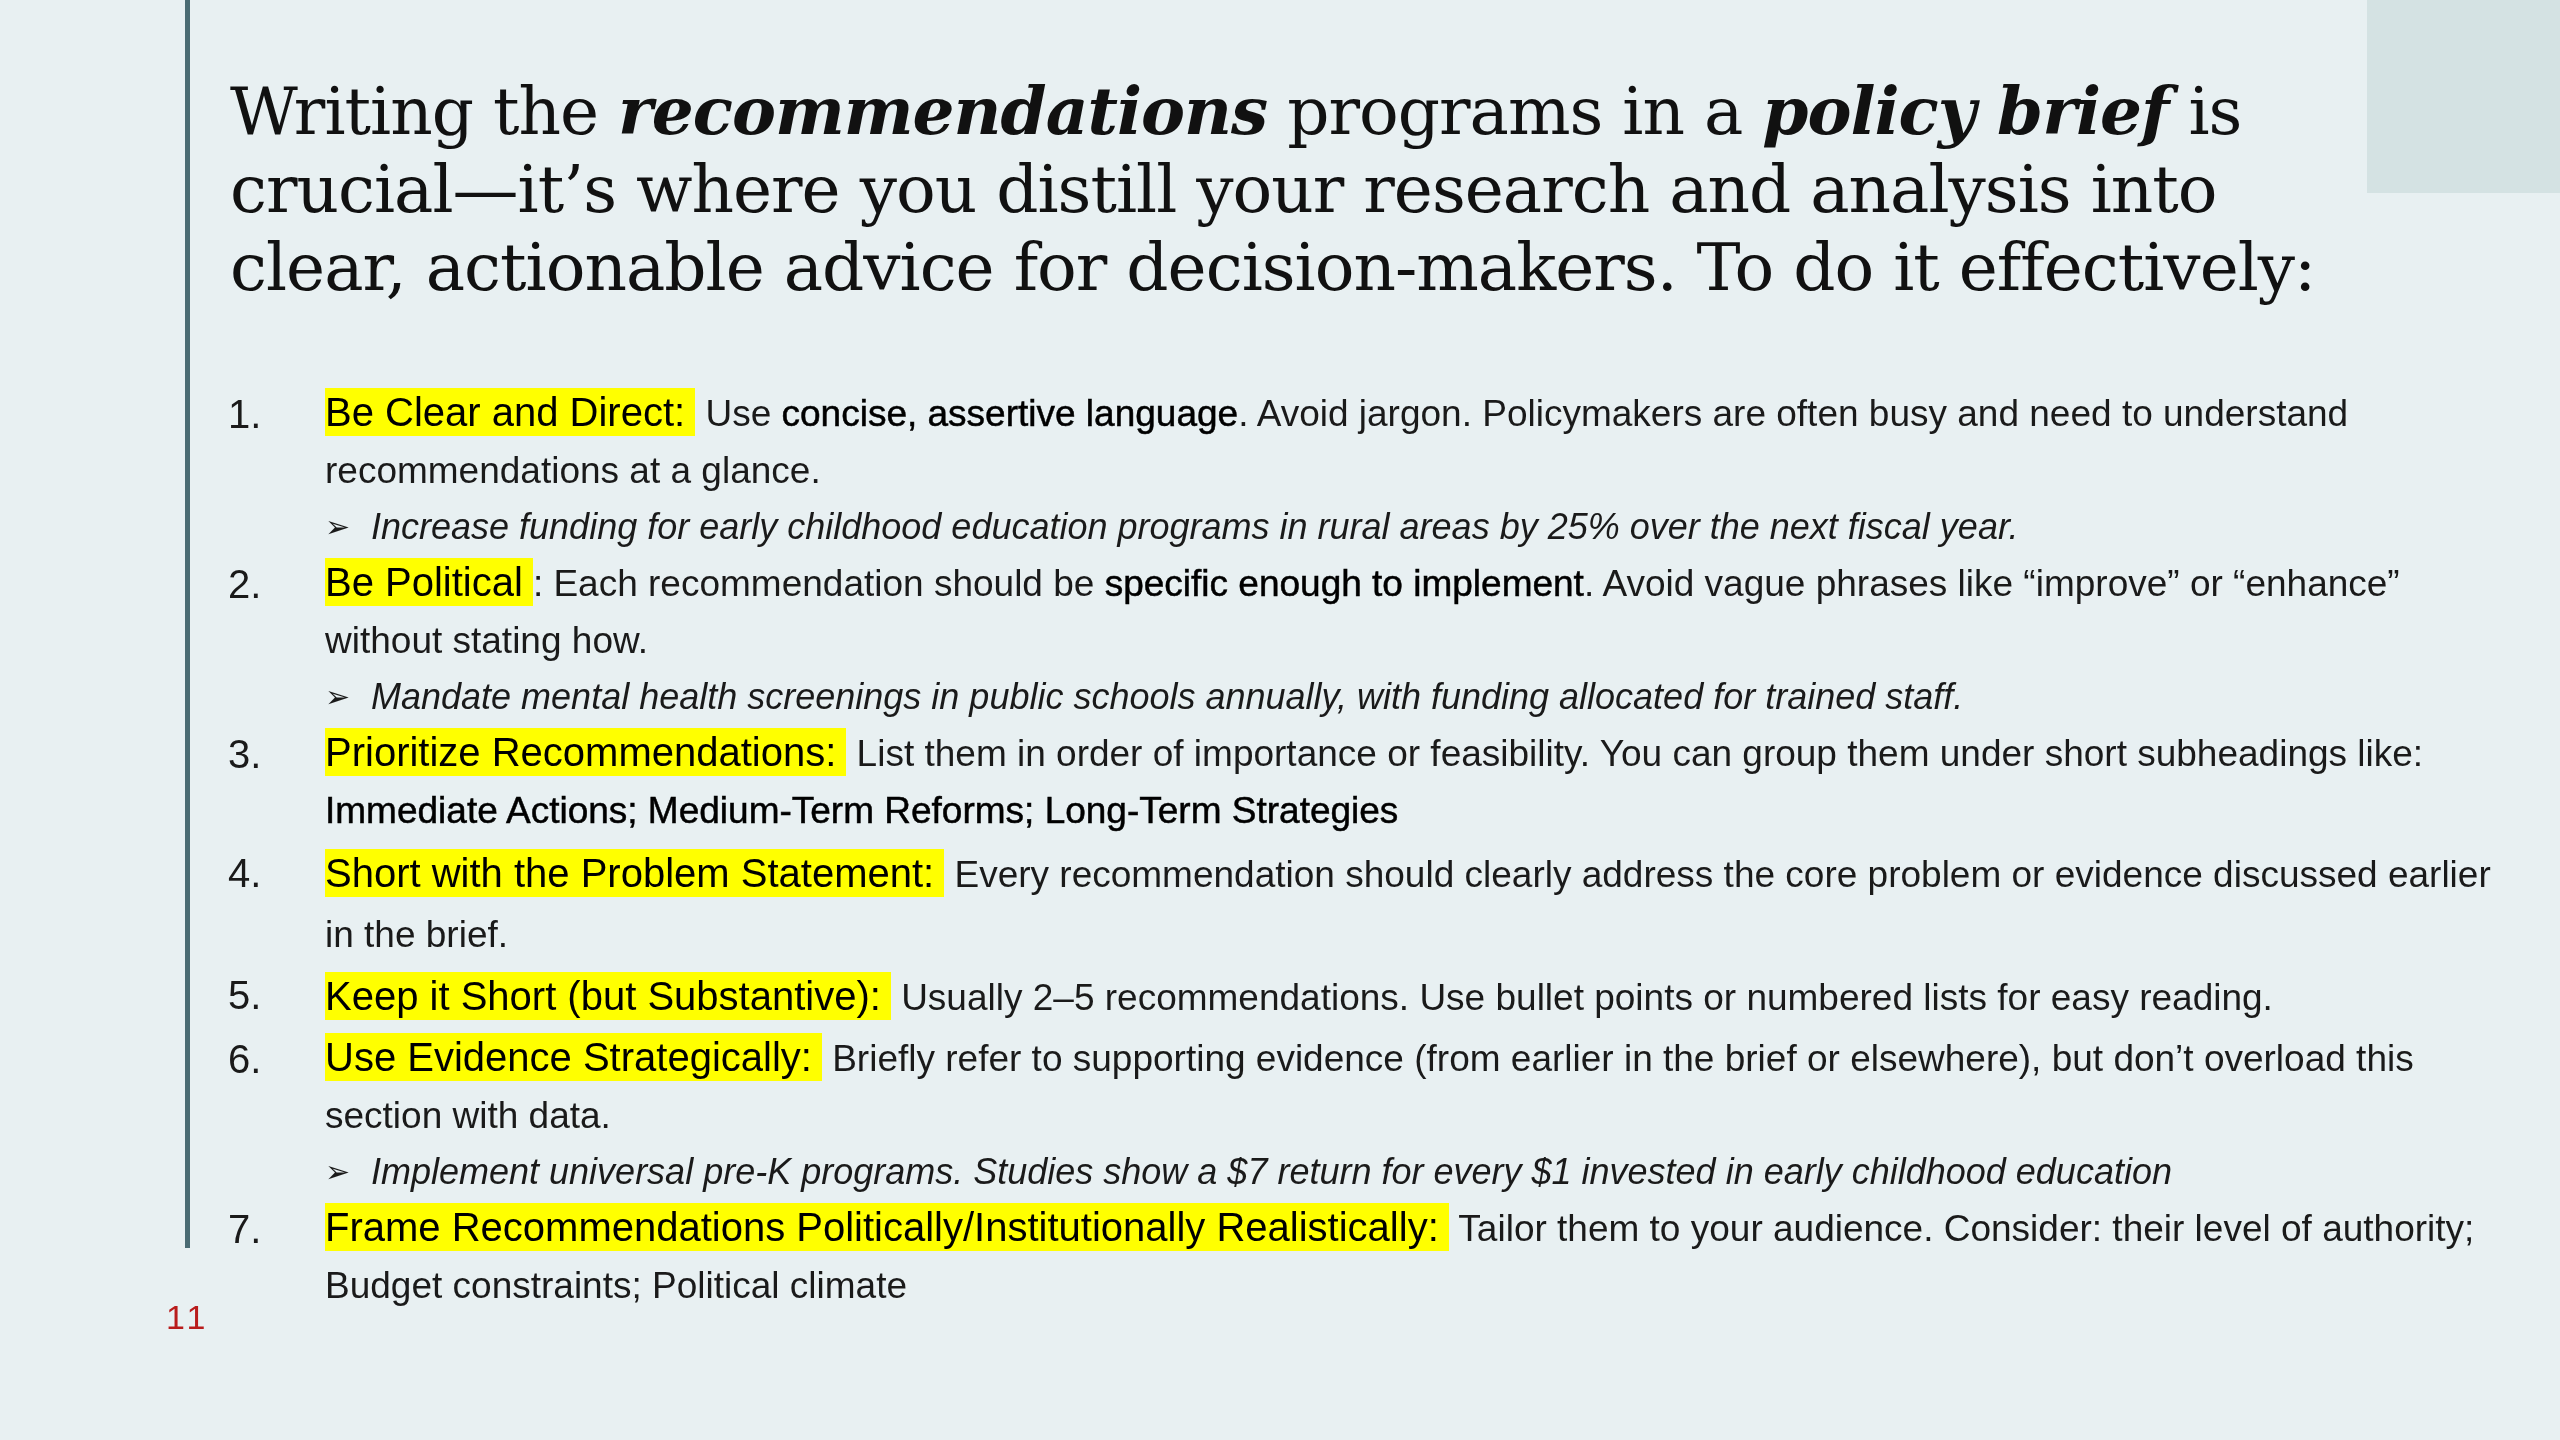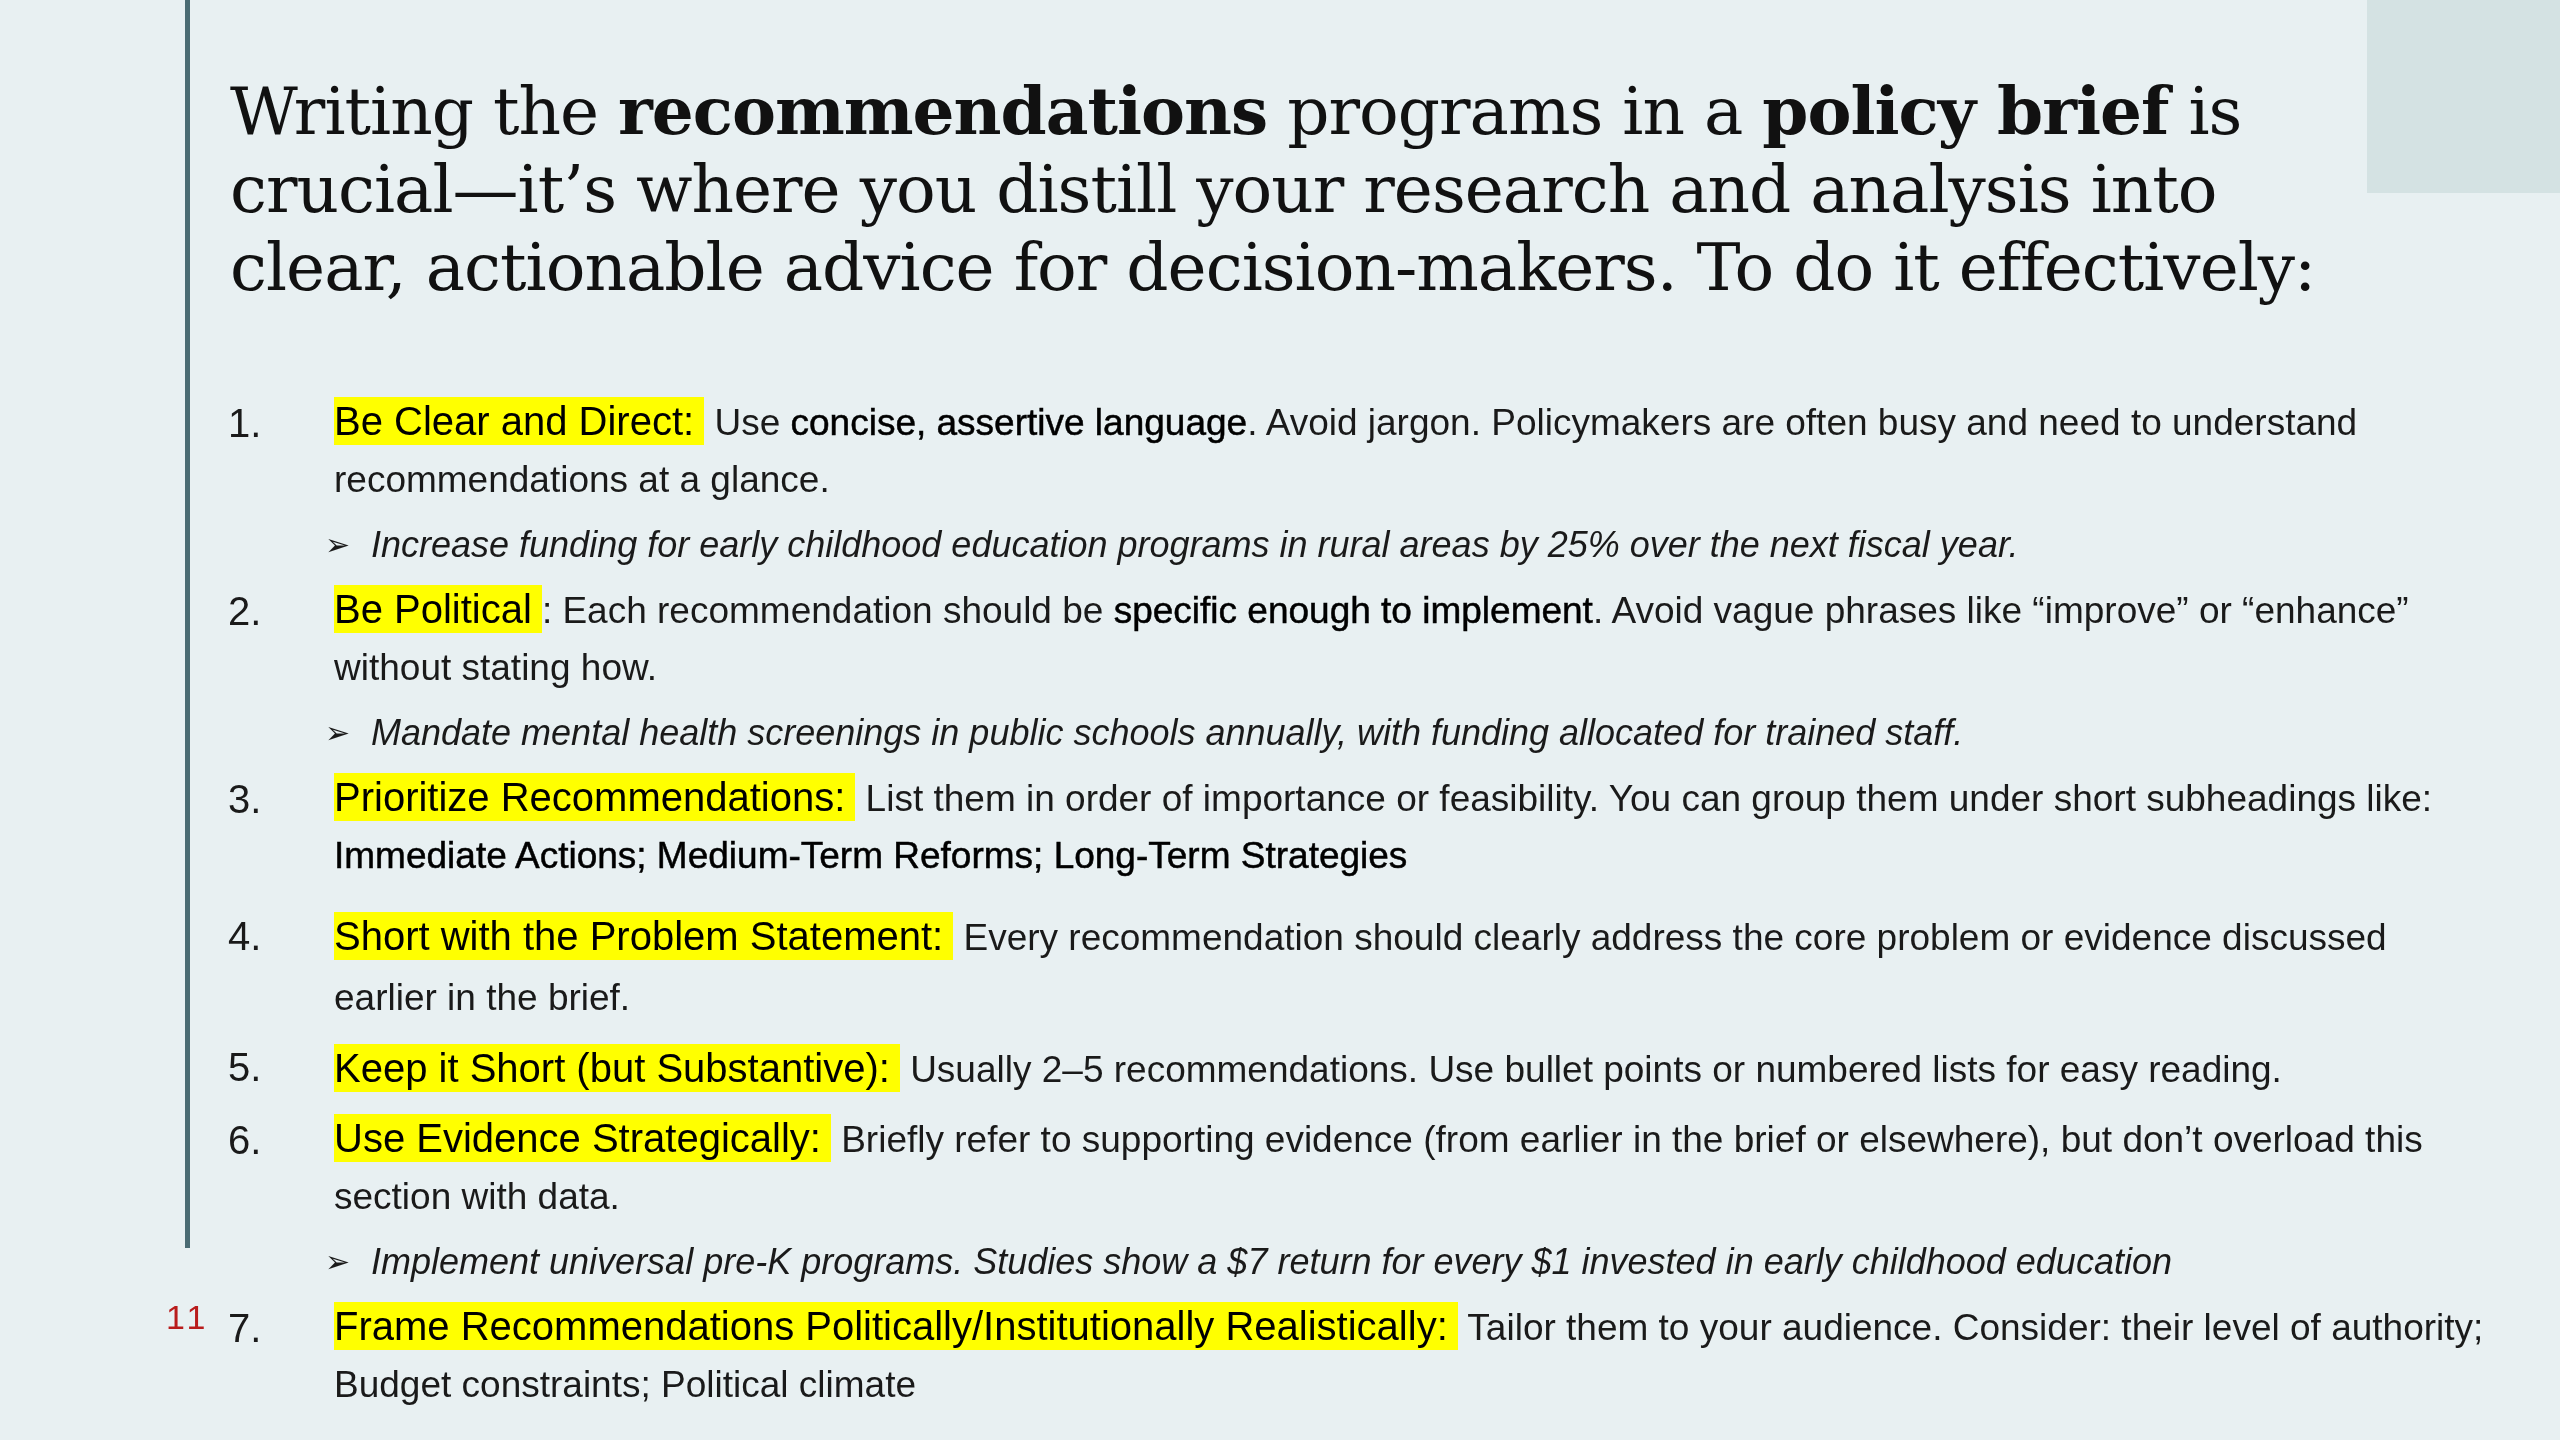--- a/index.html
+++ b/index.html
@@ -21,31 +21,31 @@
   .page-number {
     position: absolute; left: 166px; top: 1298px;
     font-size: 34px; letter-spacing: 4px; color: #b91c1c;
   }
   .title {
     position: absolute; left: 230px; top: 72px; width: 2120px;
     font-family: "DejaVu Serif", serif;
     font-size: 66px; line-height: 78px; letter-spacing: -1px;
     color: #111;
   }
-  .title b { font-weight: bold; }
+  .title b { font-weight: bold; font-style: italic; }
   .list {
     position: absolute; left: 228px; top: 384px; width: 2270px;
     font-size: 37px; color: #1a1a1a;
   }
   .item { position: relative; padding-left: 97px; }
   .item-num {
     position: absolute; left: 0; top: 0;
     font-size: 40px; line-height: 60px;
   }
-  .item-line { line-height: 57px; margin: 9px; }
+  .item-line { line-height: 57px; margin: 0; }
   .hl {
     background: #ffff00; font-size: 40px; color: #000;
     padding: 2px 10px 2px 0;
   }
   .strong { color: #000; font-weight: normal; -webkit-text-stroke: 0.5px #000; }
   .sub {
     position: relative; padding-left: 143px; line-height: 55px;
     font-style: italic; font-size: 36px; color: #1a1a1a;
   }
   .sub-arrow {

